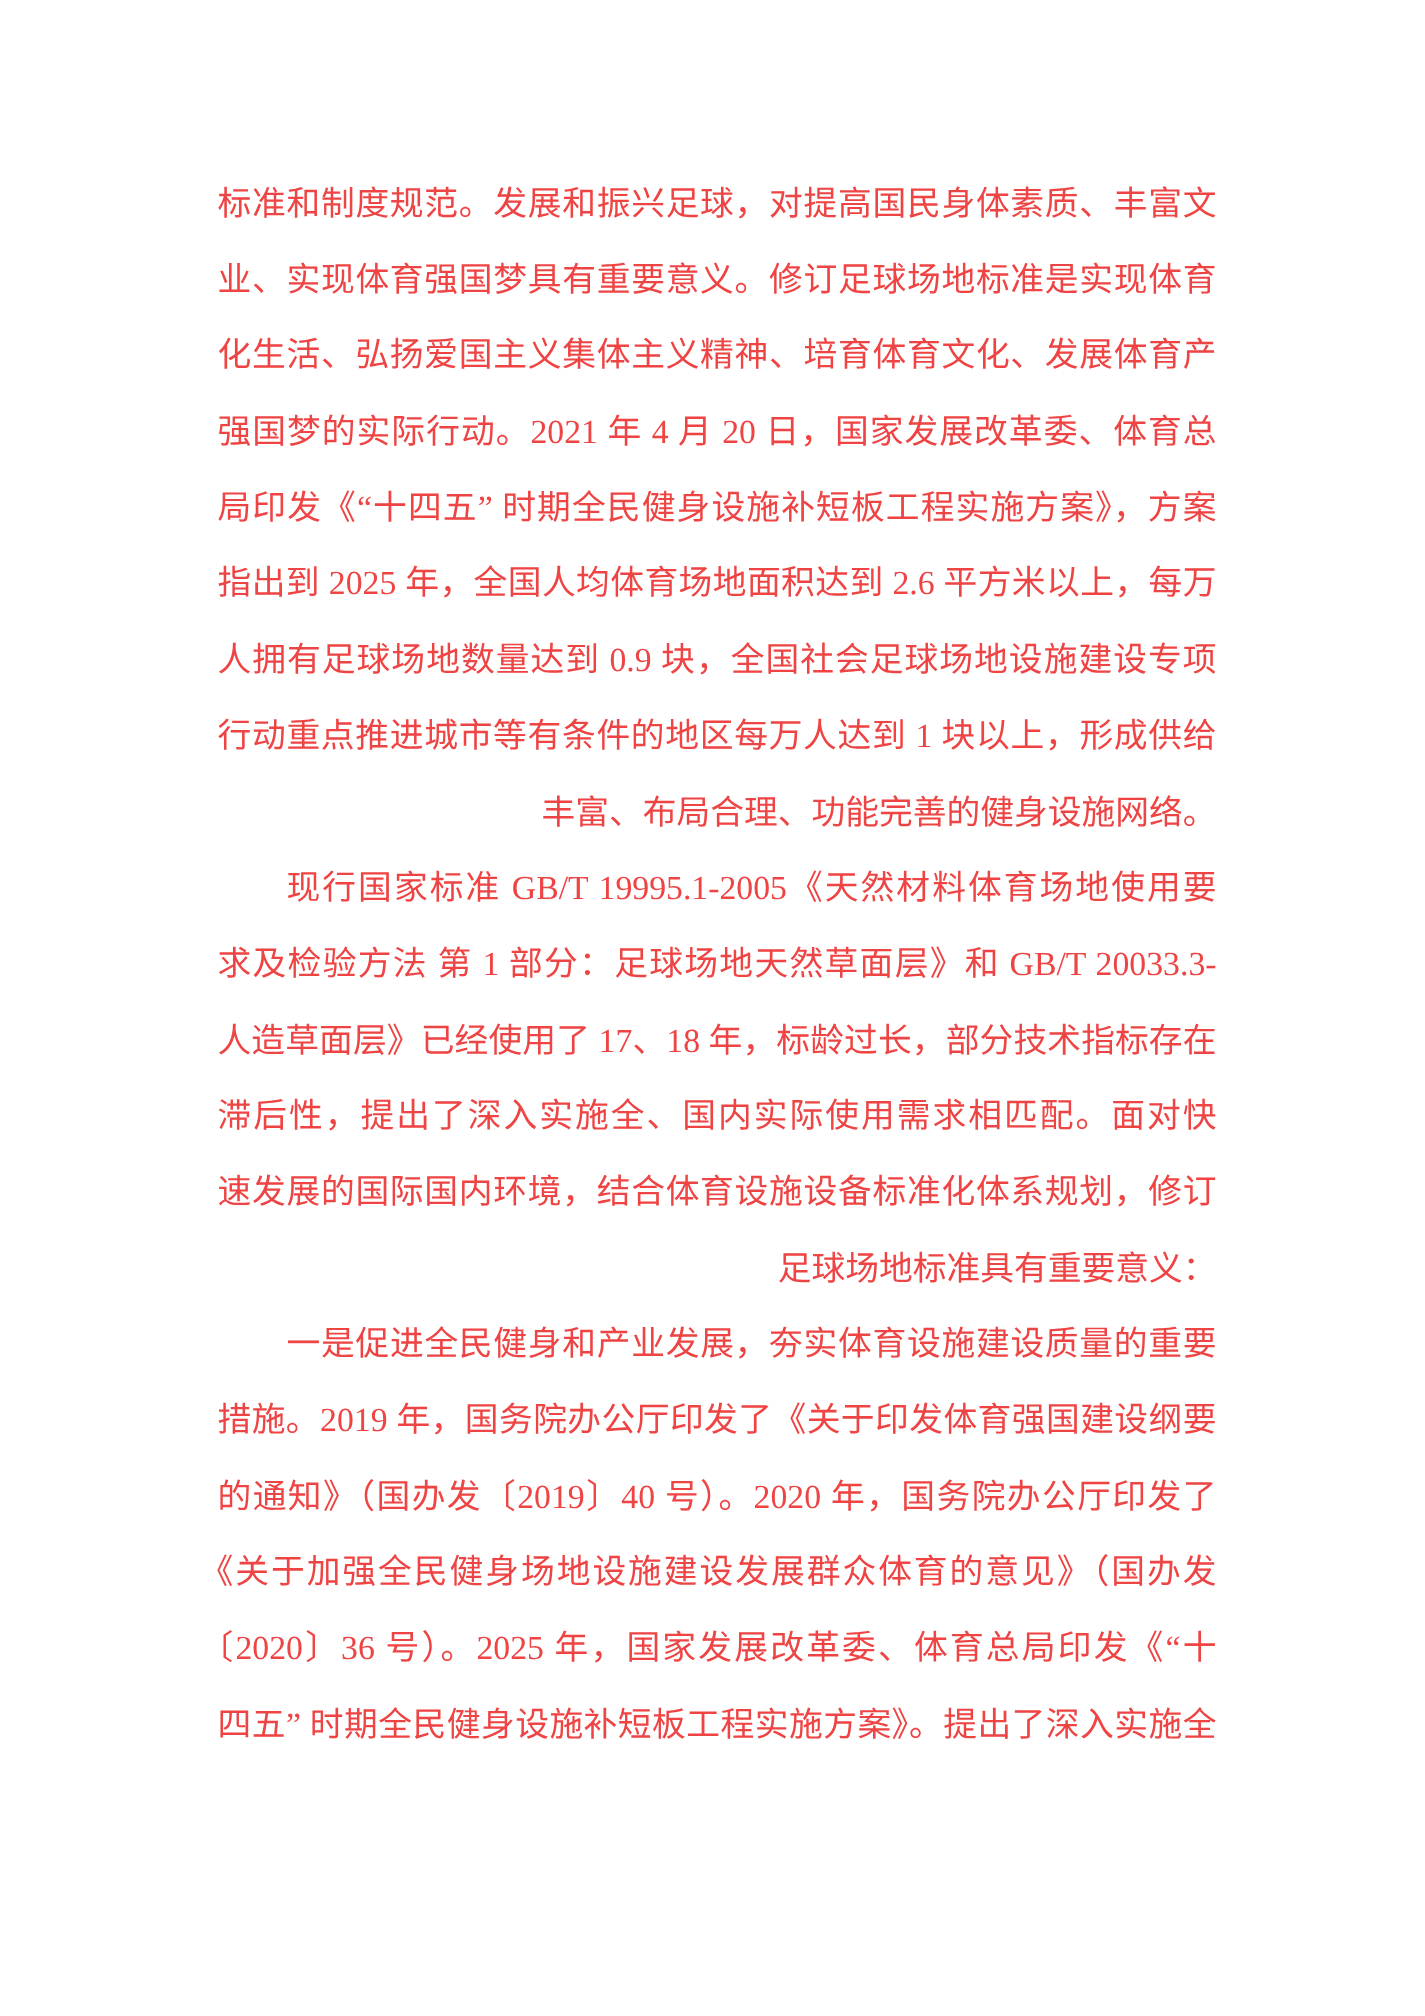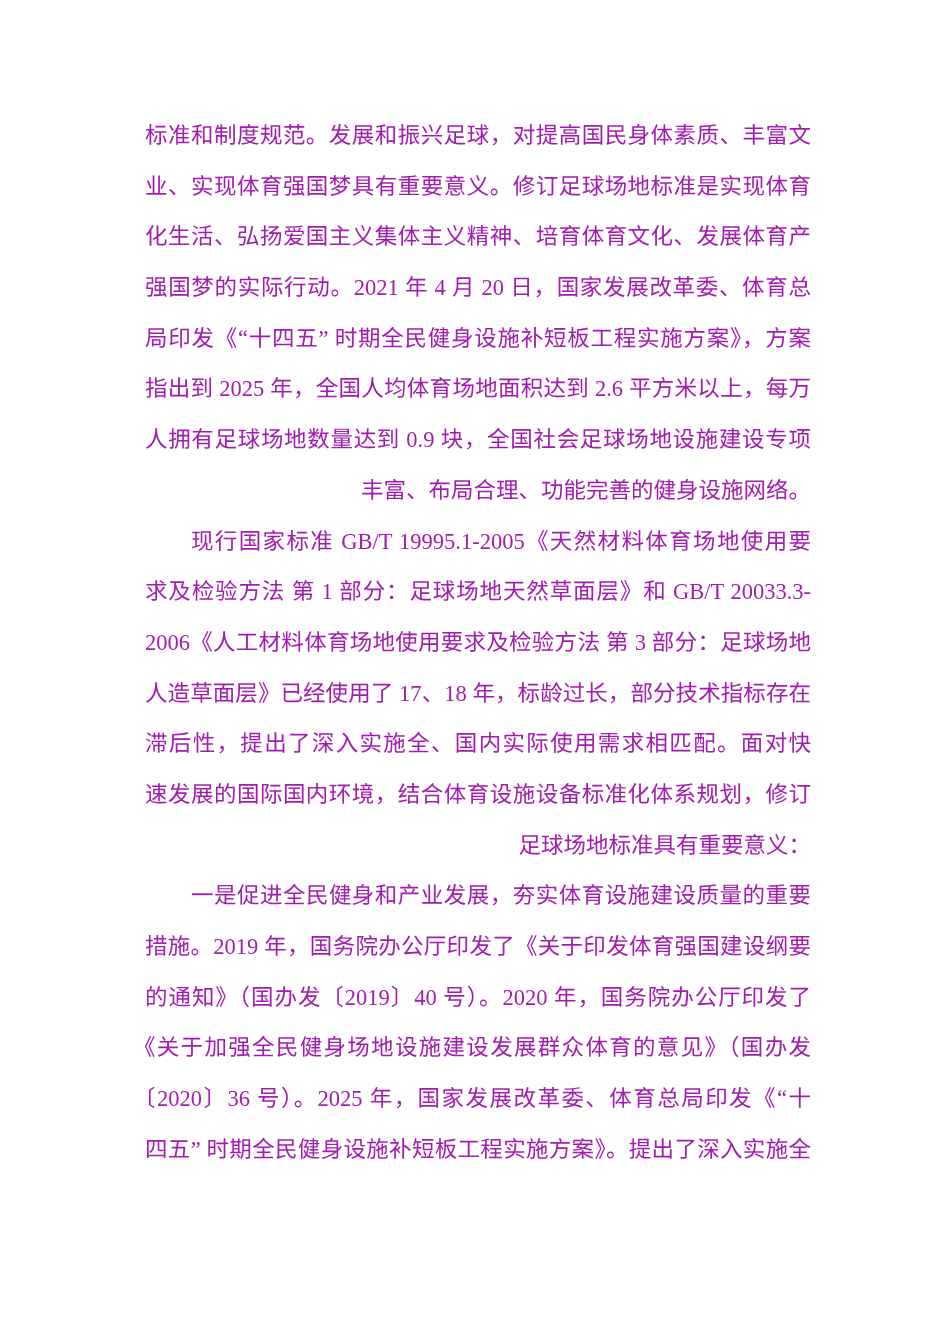--- a/index.html
+++ b/index.html
@@ -9,21 +9,21 @@
     width: 950px;
     height: 1344px;
     background: #ffffff;
     overflow: hidden;
   }
   .doc-content {
     position: absolute;
     left: 145px;
     top: 111px;
     width: 666px;
-    color: #a21caf;
+    color: #ef4444;
     font-family: "Liberation Serif", "DejaVu Serif", serif;
     font-size: 22.5px;
   }
   .paragraph { margin: 0; padding: 0; }
   .text-line {
     height: 50.7px;
     line-height: 50.7px;
     text-align: right;
     overflow: visible;
   }
@@ -40,26 +40,26 @@
 <div class="page">
   <div class="doc-content" id="doc-content">
       <div class="paragraph">
         <div class="text-line justify">标准和制度规范。发展和振兴足球，对提高国民身体素质、丰富文</div>
         <div class="text-line justify">业、实现体育强国梦具有重要意义。修订足球场地标准是实现体育</div>
         <div class="text-line justify">化生活、弘扬爱国主义集体主义精神、培育体育文化、发展体育产</div>
         <div class="text-line justify">强国梦的实际行动。2021 年 4 月 20 日，国家发展改革委、体育总</div>
         <div class="text-line justify">局印发《“十四五” 时期全民健身设施补短板工程实施方案》，方案</div>
         <div class="text-line justify">指出到 2025 年，全国人均体育场地面积达到 2.6 平方米以上，每万</div>
         <div class="text-line justify">人拥有足球场地数量达到 0.9 块，全国社会足球场地设施建设专项</div>
+        <div class="text-line justify">行动重点推进城市等有条件的地区每万人达到 1 块以上，形成供给</div>
         <div class="text-line">丰富、布局合理、功能完善的健身设施网络。</div>
       </div>
       <div class="paragraph">
         <div class="text-line justify indent">现行国家标准 GB/T 19995.1-2005《天然材料体育场地使用要</div>
         <div class="text-line justify">求及检验方法 第 1 部分：足球场地天然草面层》和 GB/T 20033.3-</div>
-        <div class="text-line justify">2006《人工材料体育场地使用要求及检验方法 第 3 部分：足球场地</div>
         <div class="text-line justify">人造草面层》已经使用了 17、18 年，标龄过长，部分技术指标存在</div>
         <div class="text-line justify">滞后性，提出了深入实施全、国内实际使用需求相匹配。面对快</div>
         <div class="text-line justify">速发展的国际国内环境，结合体育设施设备标准化体系规划，修订</div>
         <div class="text-line">足球场地标准具有重要意义：</div>
       </div>
       <div class="paragraph">
         <div class="text-line justify indent">一是促进全民健身和产业发展，夯实体育设施建设质量的重要</div>
         <div class="text-line justify">措施。2019 年，国务院办公厅印发了《关于印发体育强国建设纲要</div>
         <div class="text-line justify">的通知》（国办发〔2019〕40 号）。2020 年，国务院办公厅印发了</div>
         <div class="text-line justify hang">《关于加强全民健身场地设施建设发展群众体育的意见》（国办发</div>

